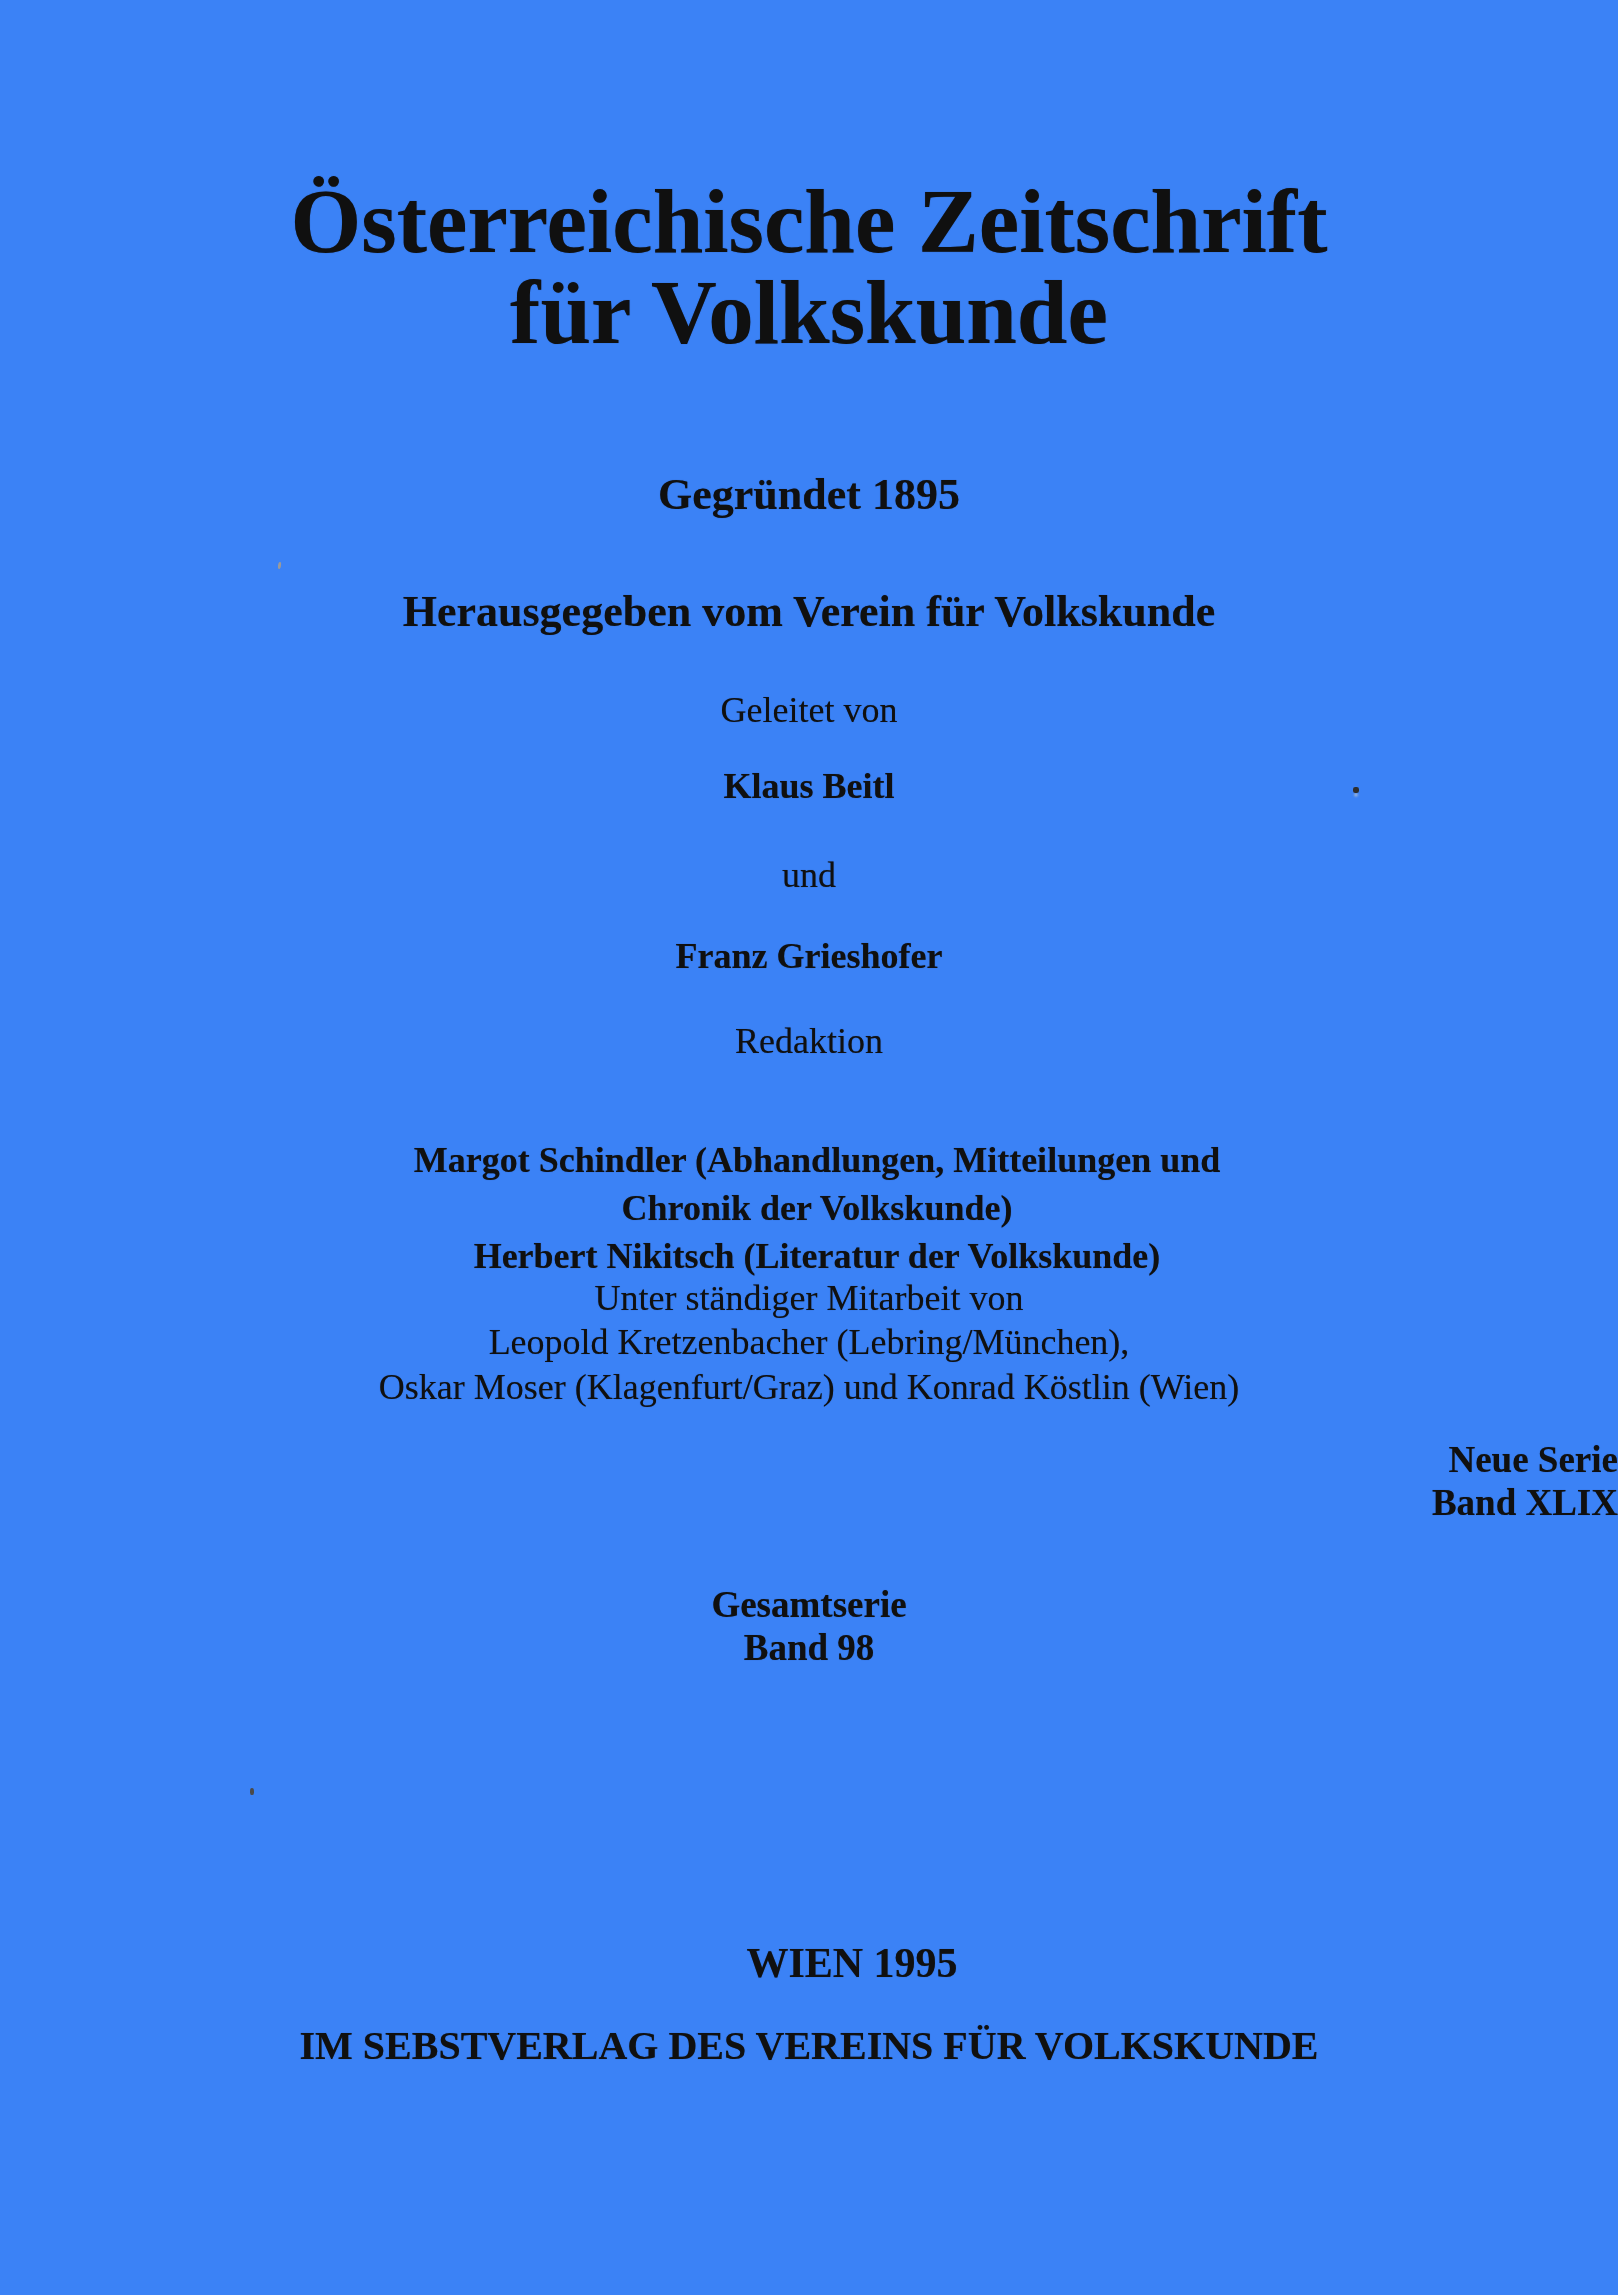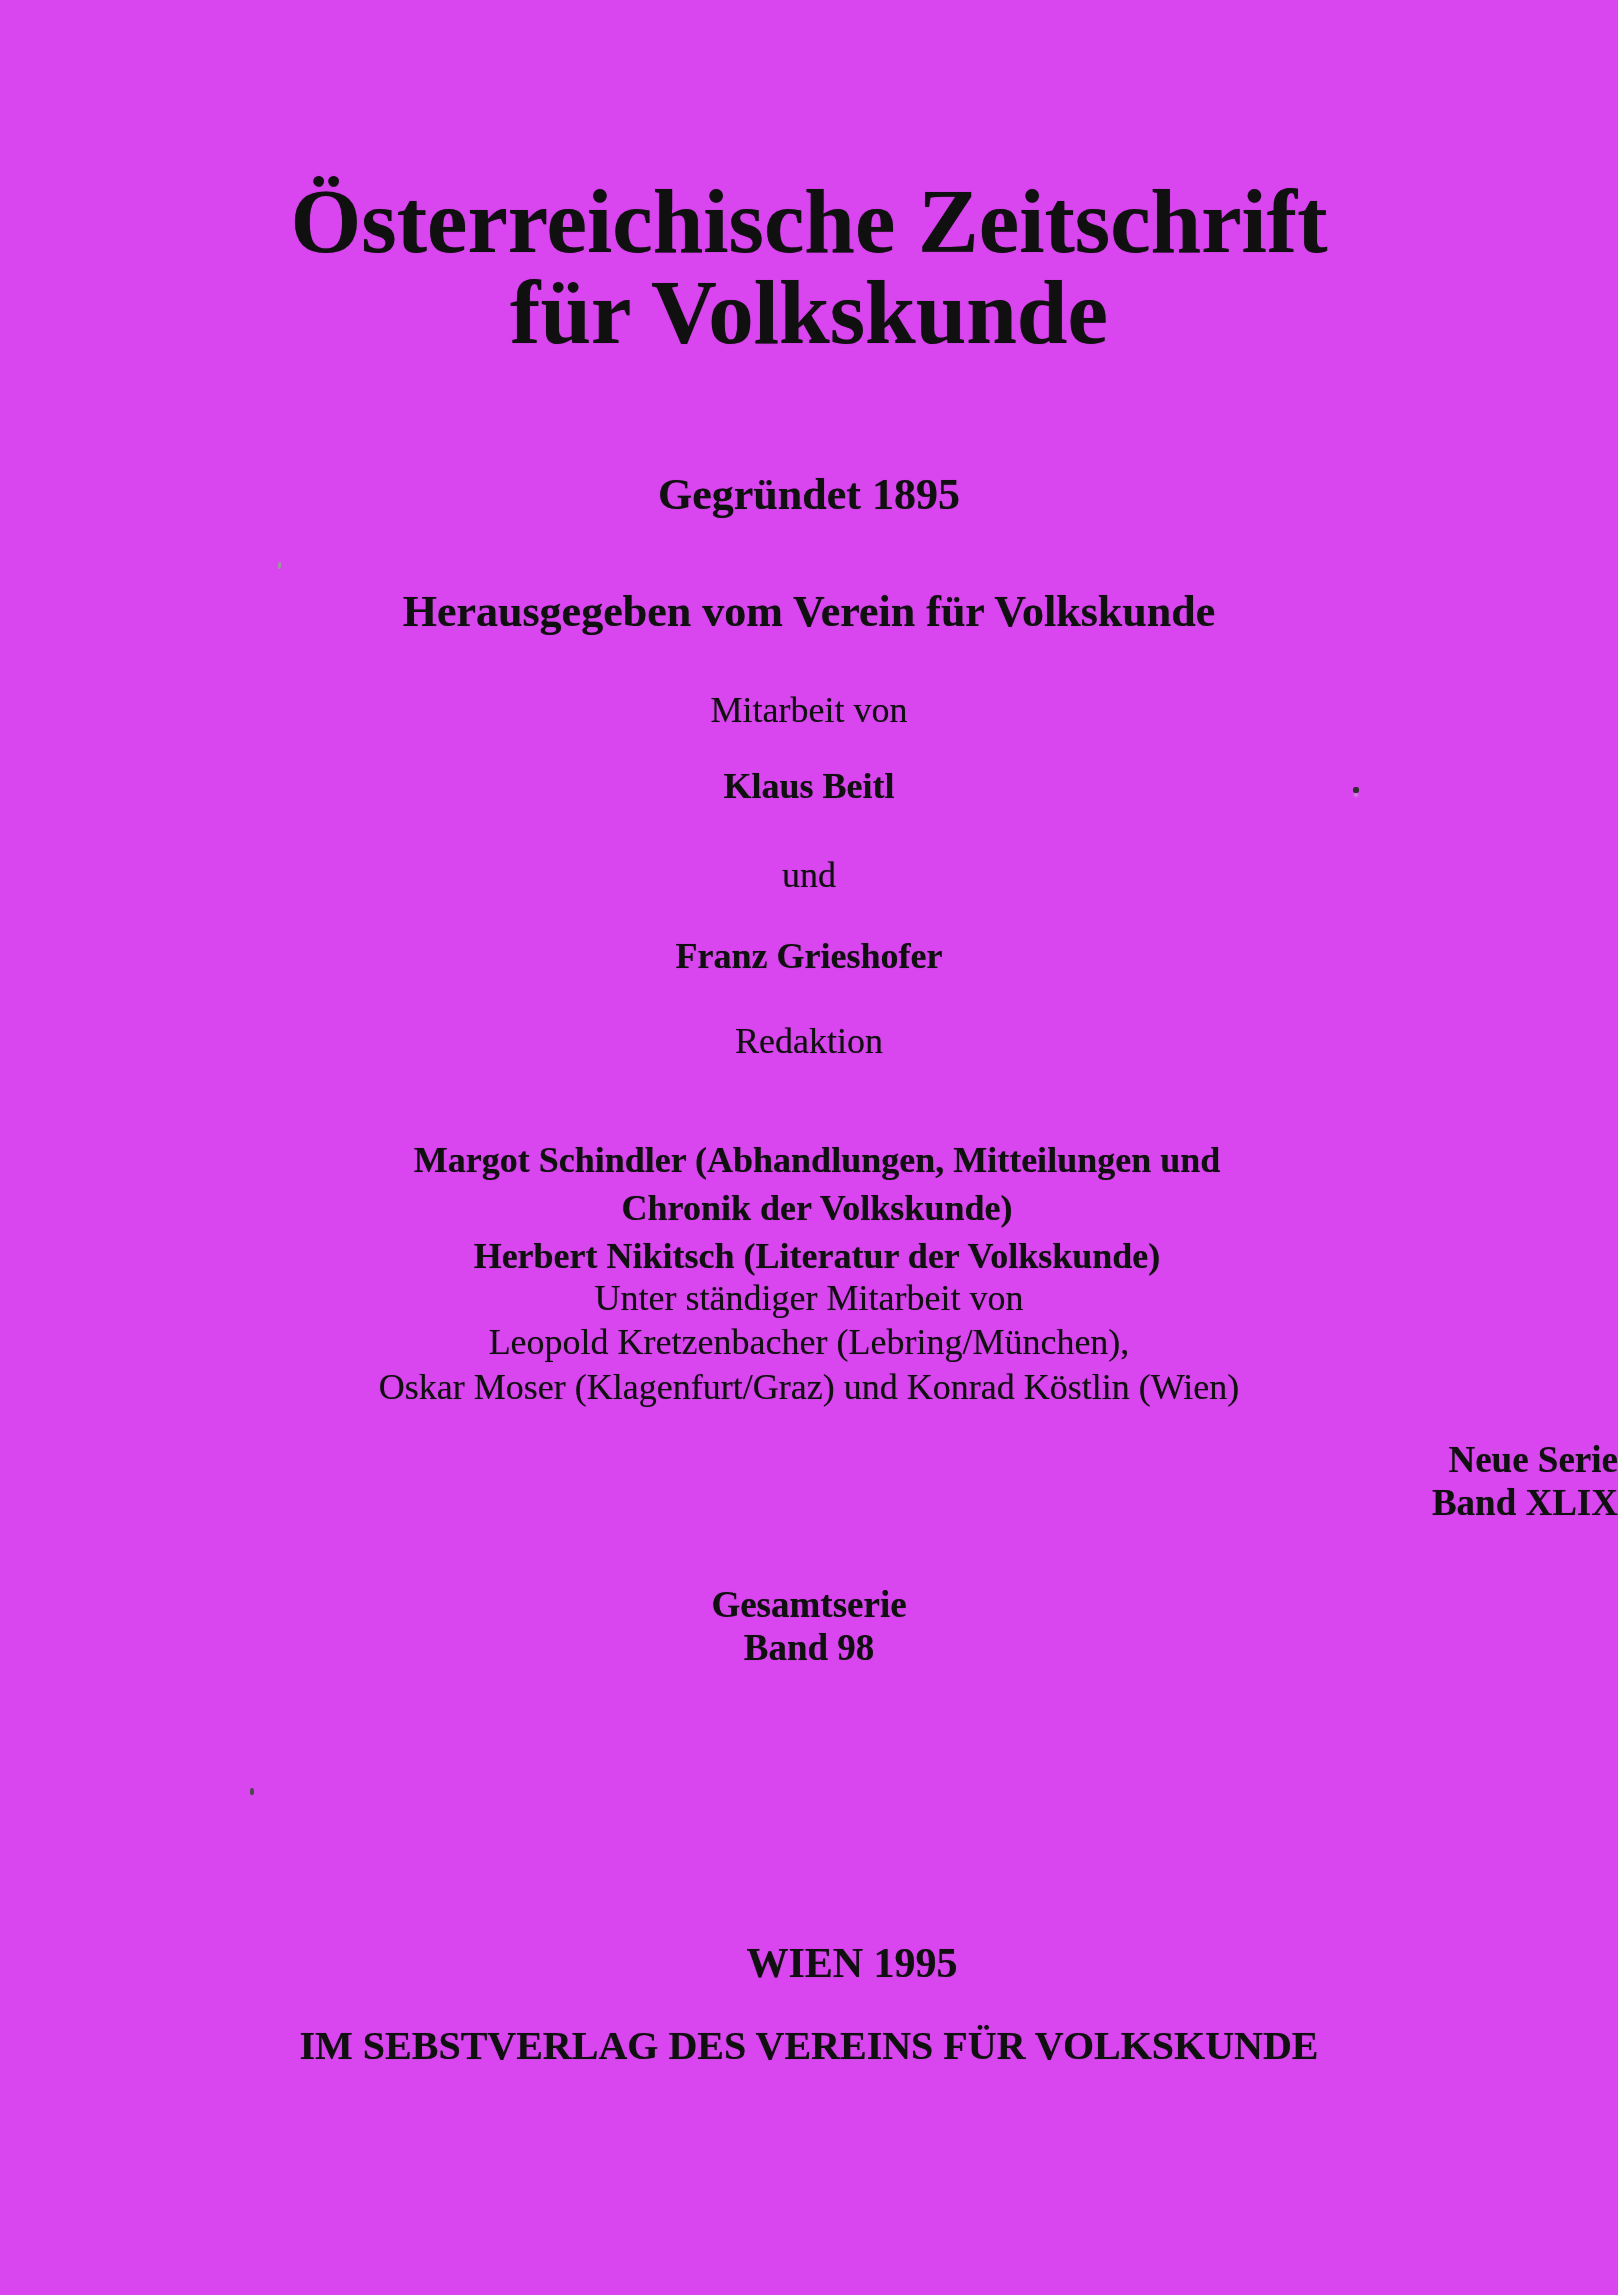--- a/index.html
+++ b/index.html
@@ -5,21 +5,21 @@
   html, body {
     margin: 0;
     padding: 0;
     background: #e8e8e8;
   }
   #page {
     position: relative;
     width: 1618px;
     height: 2295px;
     margin: 0 auto;
-    background: #d946ef;
+    background: #3b82f6;
     overflow: hidden;
     font-family: "Liberation Serif", "DejaVu Serif", serif;
     color: #101010;
   }
   .line {
     position: absolute;
     left: 0;
     width: 100%;
     text-align: center;
     white-space: pre;
@@ -75,21 +75,21 @@
 
   <div class="title-block">
     <div>Österreichische Zeitschrift</div>
     <div>für Volkskunde</div>
   </div>
 
   <div class="line h-line" style="top:445px">Gegründet 1895</div>
 
   <div class="line h-line" style="top:562px">Herausgegeben vom Verein für Volkskunde</div>
 
-  <div class="line b-line" style="top:689px">Mitarbeit von</div>
+  <div class="line b-line" style="top:689px">Geleitet von</div>
 
   <div class="line b-bold" style="top:765px">Klaus Beitl</div>
 
   <div class="line b-line" style="top:854px">und</div>
 
   <div class="line b-bold" style="top:935px">Franz Grieshofer</div>
 
   <div class="line b-line" style="top:1020px">Redaktion</div>
 
   <div class="multi red-block">Margot Schindler (Abhandlungen, Mitteilungen und

